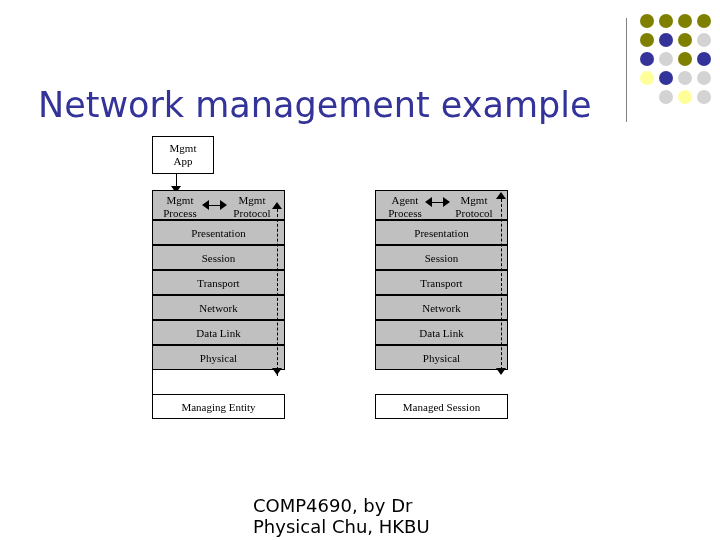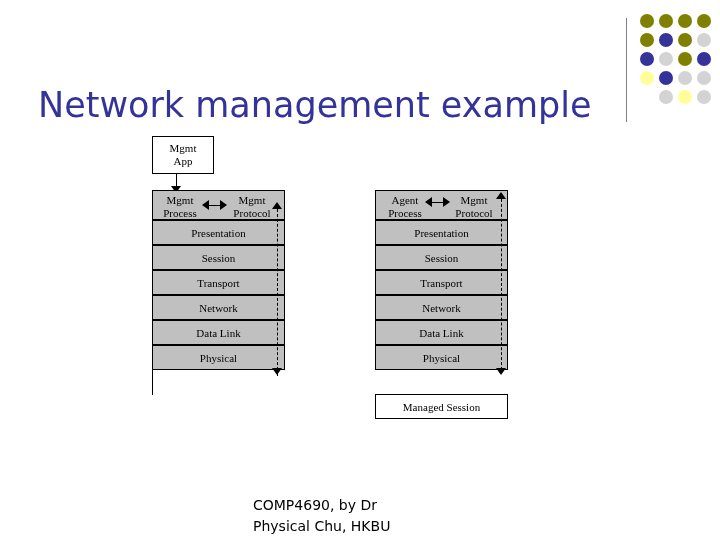--- a/index.html
+++ b/index.html
@@ -146,21 +146,21 @@
     border-left: 7px solid #000000;
   }
 
   
   .footer {
     position: absolute;
     left: 253px;
     top: 495px;
     width: 260px;
     font-family: "DejaVu Sans", sans-serif;
-    font-size: 14px;
+    font-size: 18px;
     color: #000000;
     line-height: 21px;
   }
 </style>
 </head>
 <body>
 
 <div class="slide">
 
   <div class="dotgrid">
@@ -224,20 +224,21 @@
     <div class="box" style="left:152px; top:320px; width:133px; height:25px;">Data Link</div>
     <div class="box" style="left:152px; top:345px; width:133px; height:25px;">Physical</div>
 
     <div class="arrow-up" style="left:272px; top:202px;"></div>
     <div class="vline dashed" style="left:277px; top:209px; height:161px;"></div>
     <div class="vline" style="left:277px; top:370px; height:6px;"></div>
     <div class="arrow-down" style="left:272px; top:368px;"></div>
 
     <div class="vline" style="left:152px; top:190px; height:205px;"></div>
 
+    <div class="box white" style="left:152px; top:394px; width:133px; height:25px;">Managing Entity</div>
 
     <div class="box" style="left:375px; top:190px; width:133px; height:30px;"></div>
     <div class="lbl" style="left:376px; top:194px; width:58px;">
       <span>Agent</span><br>
       <span>Process</span>
     </div>
     <div class="lbl" style="left:445px; top:194px; width:58px;">
       <span>Mgmt</span><br>
       <span>Protocol</span>
     </div>

